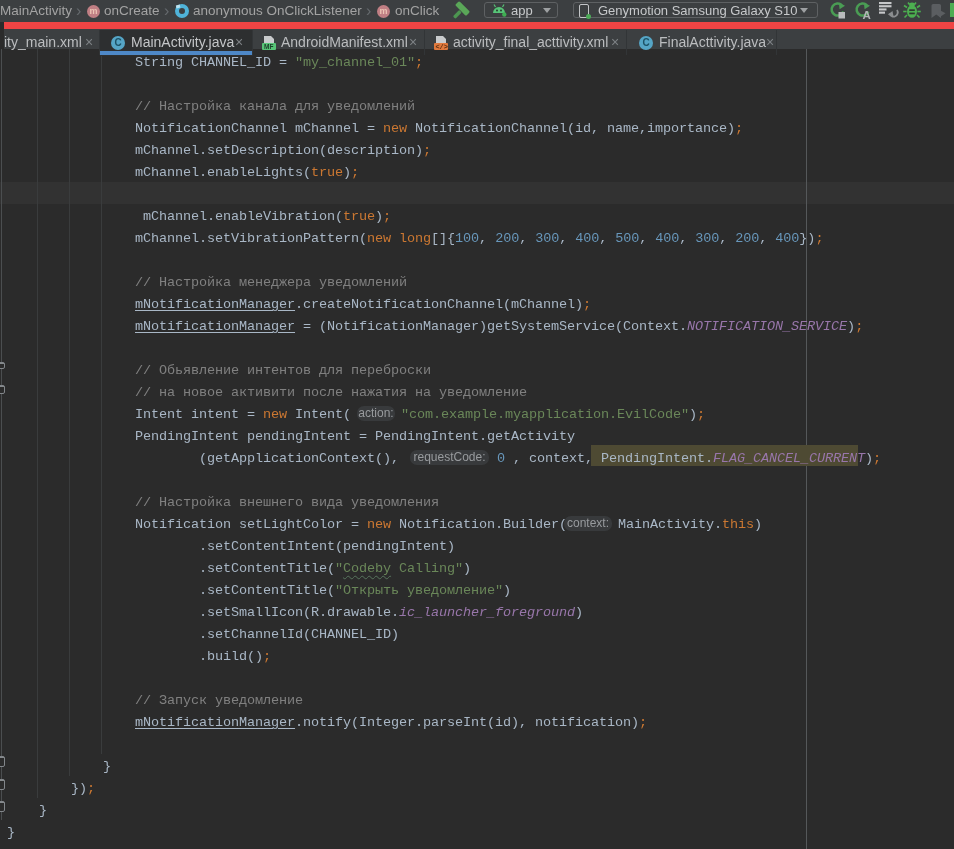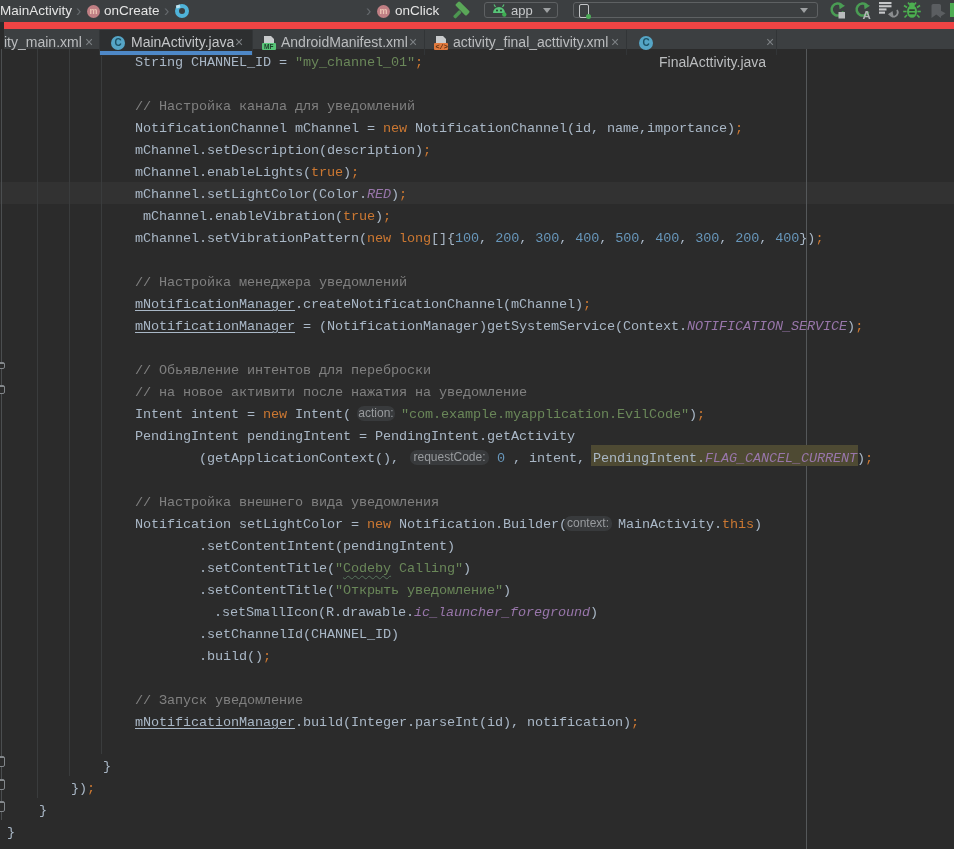--- a/index.html
+++ b/index.html
@@ -1,21 +1,21 @@
 <!DOCTYPE html>
 <html><head><meta charset="utf-8">
 <style>
 * { margin:0; padding:0; box-sizing:border-box; }
 html,body { width:954px; height:849px; overflow:hidden; background:#2b2b2b;
   font-family:"Liberation Sans", sans-serif; }
 #root { position:relative; width:954px; height:849px; }
 
 
 #topbar { position:absolute; left:0; top:0; width:954px; height:22px; background:#3c3f41; }
-#topbar .bc { position:absolute; top:0; height:22px; line-height:22px; font-size:13.5px; color:#e5e5e5; }
+#topbar .bc { position:absolute; top:0; height:22px; line-height:22px; font-size:13.5px; color:#a3a3a3; }
 .sep { position:absolute; top:1px; width:10px; height:20px; color:#65696d; font-size:16px; line-height:20px; }
 .cicon { position:absolute; border-radius:50%; }
 #topbar svg, #tabs svg { position:absolute; }
 
 
 #tabs { position:absolute; left:4px; top:22px; width:954px; height:27px; background:#3c3f41;
   border-top:7px solid #ef4444; }
 .tab { position:absolute; top:1px; height:26px; }
 .tab .lbl { position:absolute; top:0; height:26px; line-height:25px; font-size:14px; color:#bbbdbf; }
 .tab .x { position:absolute; top:0; height:26px; line-height:24px; font-size:14px; color:#7e8285; }
@@ -53,44 +53,43 @@
 <div class="vg" style="left:37px; top:49px; height:749px;"></div>
 <div class="vg" style="left:69px; top:49px; height:727px;"></div>
 <div class="vg" style="left:101px; top:49px; height:705px;"></div>
 <div id="marginline"></div>
 <div id="flaghl"></div>
 <pre class="cl" style="left:135px;top:52px"><span>String CHANNEL_ID = </span><span class="s">"my_channel_01"</span><span class="k">;</span></pre>
 <pre class="cl" style="left:135px;top:96px"><span class="c">// Настройка канала для уведомлений</span></pre>
 <pre class="cl" style="left:135px;top:118px"><span>NotificationChannel mChannel = </span><span class="k">new</span><span> NotificationChannel(id, name,importance)</span><span class="k">;</span></pre>
 <pre class="cl" style="left:135px;top:140px"><span>mChannel.setDescription(description)</span><span class="k">;</span></pre>
 <pre class="cl" style="left:135px;top:162px"><span>mChannel.enableLights(</span><span class="k">true</span><span>)</span><span class="k">;</span></pre>
-<pre class="cl" style="left:135px;top:184px"><span>mChannel.setLightColor(Color.</span><span class="p">RED</span><span>)</span><span class="k">;</span></pre>
 <pre class="cl" style="left:143px;top:206px"><span>mChannel.enableVibration(</span><span class="k">true</span><span>)</span><span class="k">;</span></pre>
 <pre class="cl" style="left:135px;top:228px"><span>mChannel.setVibrationPattern(</span><span class="k">new</span><span> </span><span class="k">long</span><span>[]{</span><span class="n">100</span><span>, </span><span class="n">200</span><span>, </span><span class="n">300</span><span>, </span><span class="n">400</span><span>, </span><span class="n">500</span><span>, </span><span class="n">400</span><span>, </span><span class="n">300</span><span>, </span><span class="n">200</span><span>, </span><span class="n">400</span><span>})</span><span class="k">;</span></pre>
 <pre class="cl" style="left:135px;top:272px"><span class="c">// Настройка менеджера уведомлений</span></pre>
 <pre class="cl" style="left:135px;top:294px"><span class="u">mNotificationManager</span><span>.createNotificationChannel(mChannel)</span><span class="k">;</span></pre>
 <pre class="cl" style="left:135px;top:316px"><span class="u">mNotificationManager</span><span> = (NotificationManager)getSystemService(Context.</span><span class="p">NOTIFICATION_SERVICE</span><span>)</span><span class="k">;</span></pre>
 <pre class="cl" style="left:135px;top:360px"><span class="c">// Обьявление интентов для переброски</span></pre>
 <pre class="cl" style="left:135px;top:382px"><span class="c">// на новое активити после нажатия на уведомление</span></pre>
 <pre class="cl" style="left:135px;top:404px"><span>Intent intent = </span><span class="k">new</span><span> Intent(</span></pre>
 <pre class="cl" style="left:401px;top:404px"><span class="s">"com.example.myapplication.EvilCode"</span><span>)</span><span class="k">;</span></pre>
 <pre class="cl" style="left:135px;top:426px"><span>PendingIntent pendingIntent = PendingIntent.</span><span class="m">getActivity</span></pre>
 <pre class="cl" style="left:199px;top:448px"><span>(getApplicationContext(),</span></pre>
-<pre class="cl" style="left:497px;top:448px"><span class="n">0</span><span> , intent, </span><span>PendingIntent.</span><span class="p">FLAG_CANCEL_CURRENT</span><span>)</span><span class="k">;</span></pre>
+<pre class="cl" style="left:497px;top:448px"><span class="n">0</span><span> , context, </span><span>PendingIntent.</span><span class="p">FLAG_CANCEL_CURRENT</span><span>)</span><span class="k">;</span></pre>
 <pre class="cl" style="left:135px;top:492px"><span class="c">// Настройка внешнего вида уведомления</span></pre>
 <pre class="cl" style="left:135px;top:514px"><span>Notification setLightColor = </span><span class="k">new</span><span> Notification.Builder(</span></pre>
 <pre class="cl" style="left:618px;top:514px"><span>MainActivity.</span><span class="k">this</span><span>)</span></pre>
 <pre class="cl" style="left:199px;top:536px"><span>.setContentIntent(pendingIntent)</span></pre>
 <pre class="cl" style="left:199px;top:558px"><span>.setContentTitle(</span><span class="s">"</span><span class="sw">Codeby</span><span class="s"> Calling"</span><span>)</span></pre>
 <pre class="cl" style="left:199px;top:580px"><span>.setContentTitle(</span><span class="s">"Открыть уведомление"</span><span>)</span></pre>
-<pre class="cl" style="left:214px;top:602px"><span>.setSmallIcon(R.drawable.</span><span class="p">ic_launcher_foreground</span><span>)</span></pre>
+<pre class="cl" style="left:199px;top:602px"><span>.setSmallIcon(R.drawable.</span><span class="p">ic_launcher_foreground</span><span>)</span></pre>
 <pre class="cl" style="left:199px;top:624px"><span>.setChannelId(CHANNEL_ID)</span></pre>
 <pre class="cl" style="left:199px;top:646px"><span>.build()</span><span class="k">;</span></pre>
 <pre class="cl" style="left:135px;top:690px"><span class="c">// Запуск уведомление</span></pre>
-<pre class="cl" style="left:135px;top:712px"><span class="u">mNotificationManager</span><span>.build(Integer.</span><span class="m">parseInt</span><span>(id), notification)</span><span class="k">;</span></pre>
+<pre class="cl" style="left:135px;top:712px"><span class="u">mNotificationManager</span><span>.notify(Integer.</span><span class="m">parseInt</span><span>(id), notification)</span><span class="k">;</span></pre>
 <pre class="cl" style="left:103px;top:756px"><span>}</span></pre>
 <pre class="cl" style="left:71px;top:778px"><span>})</span><span class="k">;</span></pre>
 <pre class="cl" style="left:39px;top:800px"><span>}</span></pre>
 <pre class="cl" style="left:7px;top:822px"><span>}</span></pre>
 <div class="chip" style="left:357px;top:406px;width:38px">action:</div>
 <div class="chip" style="left:410px;top:450px;width:79px">requestCode:</div>
 <div class="chip" style="left:564px;top:516px;width:48px">context:</div>
 <div class="fold" style="top:362px;height:7px"></div>
 <div class="fold" style="top:385px;height:9px"></div>
 <div class="fold" style="top:756px;height:11px"></div>
@@ -101,20 +100,21 @@
   <div class="bc" style="left:0px;">MainActivity</div>
   <div class="sep" style="left:76px;">›</div>
   <div class="cicon" style="left:87px;top:5px;width:13px;height:13px;background:#c07f84;
        color:#ecc5b5;font-size:9px;font-weight:bold;text-align:center;line-height:13px;">m</div>
   <div class="bc" style="left:104px;">onCreate</div>
   <div class="sep" style="left:164px;">›</div>
   <svg style="left:175px;top:4px;" width="14" height="14" viewBox="0 0 14 14">
     <circle cx="7" cy="7" r="5" fill="none" stroke="#4fb3d9" stroke-width="4"></circle>
     <rect x="1" y="1" width="4" height="3" fill="#b9e2f1" transform="rotate(-15 3 2)"></rect>
   </svg>
+  <div class="bc" style="left:193px;">anonymous OnClickListener</div>
   <div class="sep" style="left:366px;">›</div>
   <div class="cicon" style="left:377px;top:5px;width:13px;height:13px;background:#c07f84;
        color:#ecc5b5;font-size:9px;font-weight:bold;text-align:center;line-height:13px;">m</div>
   <div class="bc" style="left:395px;">onClick</div>
 
   <svg style="left:450px;top:1px;" width="22" height="21" viewBox="0 0 22 21">
     <g transform="rotate(45 11 10)">
       <rect x="2.5" y="4.2" width="15.5" height="5.8" rx="1.5" fill="#5aa758"></rect>
       <rect x="9" y="10.5" width="3.6" height="9" rx="1.2" fill="#4c9550"></rect>
     </g>
@@ -134,20 +134,21 @@
   <div style="position:absolute;left:543px;top:8px;width:0;height:0;
        border-left:4.5px solid transparent;border-right:4.5px solid transparent;
        border-top:5px solid #9da0a2;"></div>
 
   <div style="position:absolute;left:573px;top:2px;width:245px;height:16px;
        border:1px solid #5e6163;border-radius:3px;"></div>
   <div style="position:absolute;left:579px;top:4px;width:10px;height:14px;
        border:1.4px solid #c3c5c7;border-radius:2px;"></div>
   <div style="position:absolute;left:586px;top:14px;width:5px;height:5px;border-radius:50%;
        background:#4cab57;"></div>
+  <div class="bc" style="left:598px;font-size:13px;color:#c7c9cb;">Genymotion Samsung Galaxy S10</div>
   <div style="position:absolute;left:800px;top:8px;width:0;height:0;
        border-left:4.5px solid transparent;border-right:4.5px solid transparent;
        border-top:5px solid #9da0a2;"></div>
 
   <svg style="left:828px;top:2px;" width="19" height="18" viewBox="0 0 19 18">
     <path d="M13.8 3.2 A6 6 0 1 0 15.3 9.5" fill="none" stroke="#4a9c54" stroke-width="2.5"></path>
     <path d="M10.8 0.5 L17 3.8 L11.6 7.2 Z" fill="#4a9c54"></path>
     <rect x="10.5" y="10" width="6.5" height="6.5" fill="#b9bbbd"></rect>
   </svg>
   <svg style="left:853px;top:2px;" width="20" height="18" viewBox="0 0 20 18">
@@ -217,19 +218,19 @@
        <rect x="0" y="7" width="14" height="7" rx="1" fill="#e0793d"></rect>
        <text x="1.4" y="13" font-size="7" font-weight="bold" fill="#5a2d10" font-family="Liberation Mono">&lt;/&gt;</text>
      </svg>
      <div class="lbl" style="left:28px;">activity_final_acttivity.xml</div>
      <div class="x" style="left:186px;">×</div>
   </div>
   <div class="tsep" style="left:622px;"></div>
   <div class="tab" style="left:623px;">
      <div class="cicon" style="left:12px;top:6px;width:14px;height:14px;background:#55a5c6;
           color:#1d5266;font-size:10px;font-weight:bold;text-align:center;line-height:14px;">C</div>
-     <div class="lbl" style="left:32px;margin-top:20px;">FinalActtivity.java</div>
+     <div class="lbl" style="left:32px;">FinalActtivity.java</div>
      <div class="x" style="left:139px;">×</div>
   </div>
   <div class="tsep" style="left:772px;"></div>
 </div>
 
 </div>
 
 </body></html>

